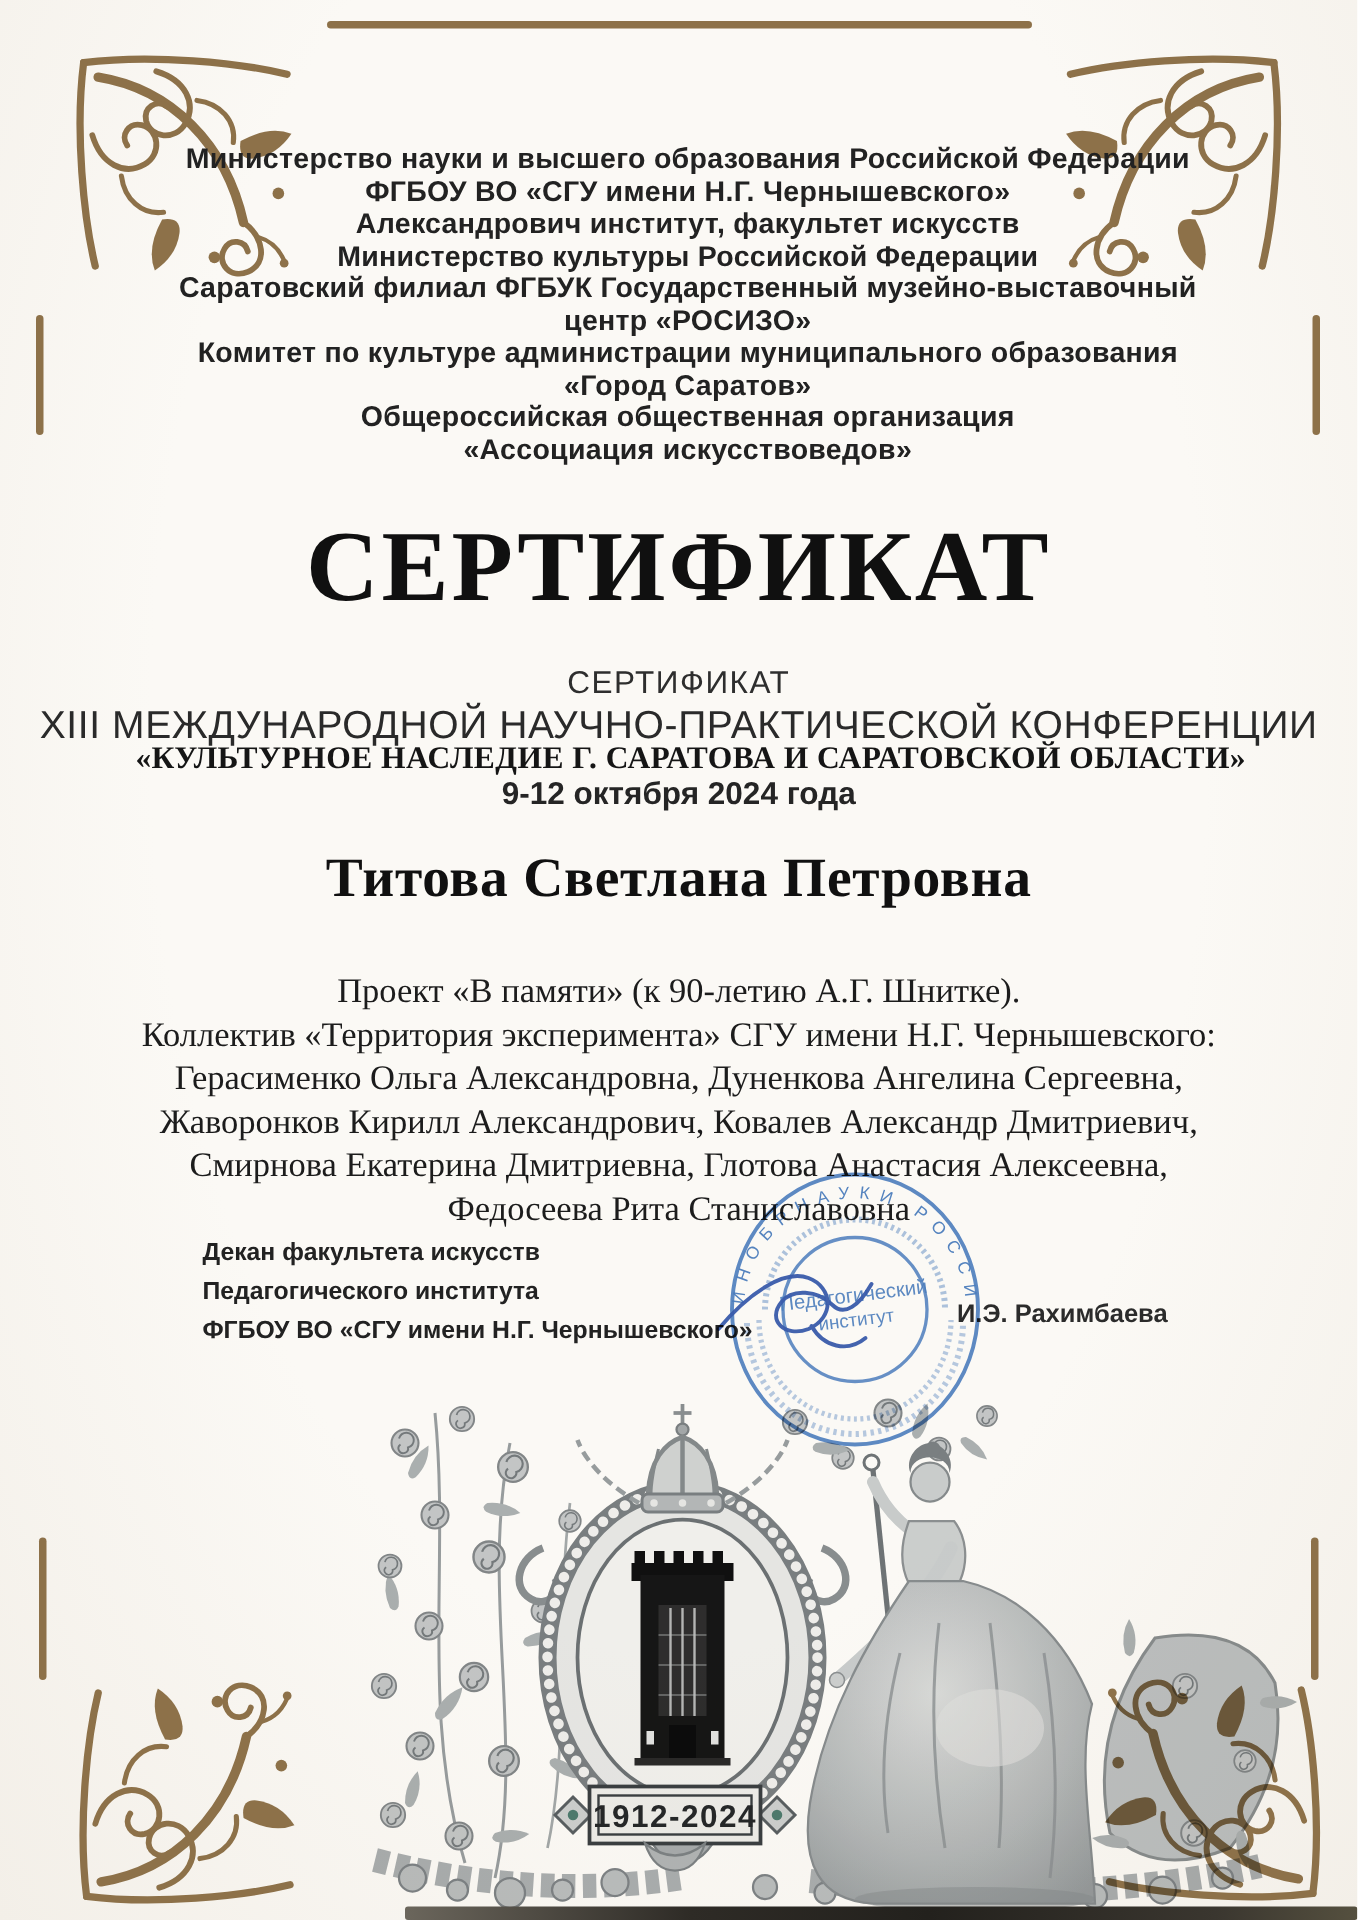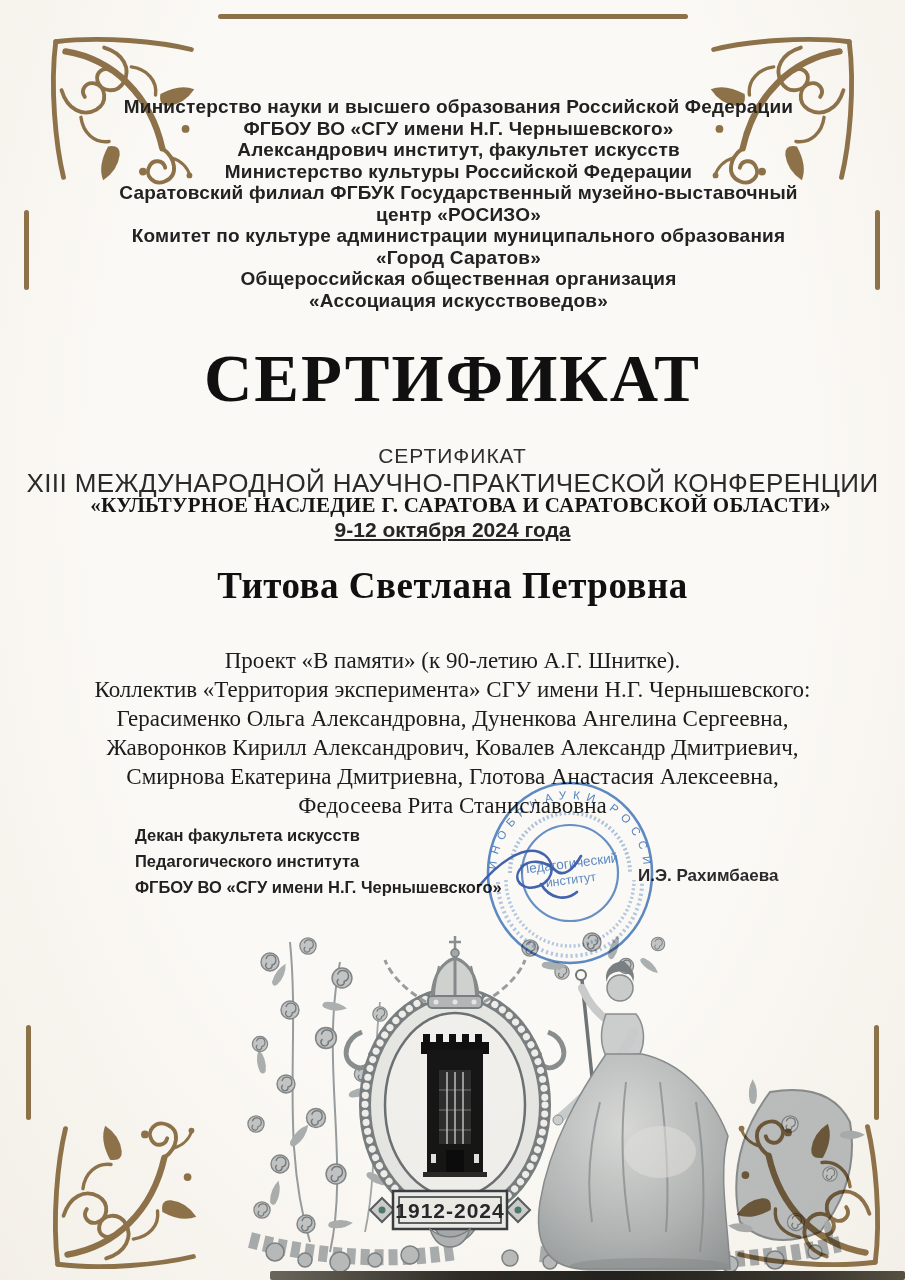--- a/index.html
+++ b/index.html
@@ -25,21 +25,21 @@
     font-family:"Liberation Serif", serif;
     font-weight:700;font-size:67px;line-height:1.1;
     letter-spacing:2px;color:#101010;
   }
   .sub1{top:444px;font-size:21px;letter-spacing:1px;color:#2e2e2e;}
   .sub2{top:468px;font-size:26px;letter-spacing:.4px;color:#2a2a2a;}
   .conf{
     top:493px;font-family:"Liberation Serif", serif;
     font-weight:700;font-size:21px;letter-spacing:.3px;color:#151515;margin-left:16px;
   }
-  .dates{top:518px;font-size:21px;font-weight:600;color:#252525;text-decoration:underline;}
+  .dates{top:518px;font-size:21px;font-weight:600;color:#252525;}
   .recipient{
     top:564px;font-family:"Liberation Serif", serif;
     font-weight:700;font-size:37px;color:#101010;letter-spacing:.5px;
   }
   .project-line{
     font-family:"Liberation Serif", serif;
     font-size:23px;line-height:29px;color:#1c1c1c;
   }
   .project-block{top:646px;}
   .sig-role{

